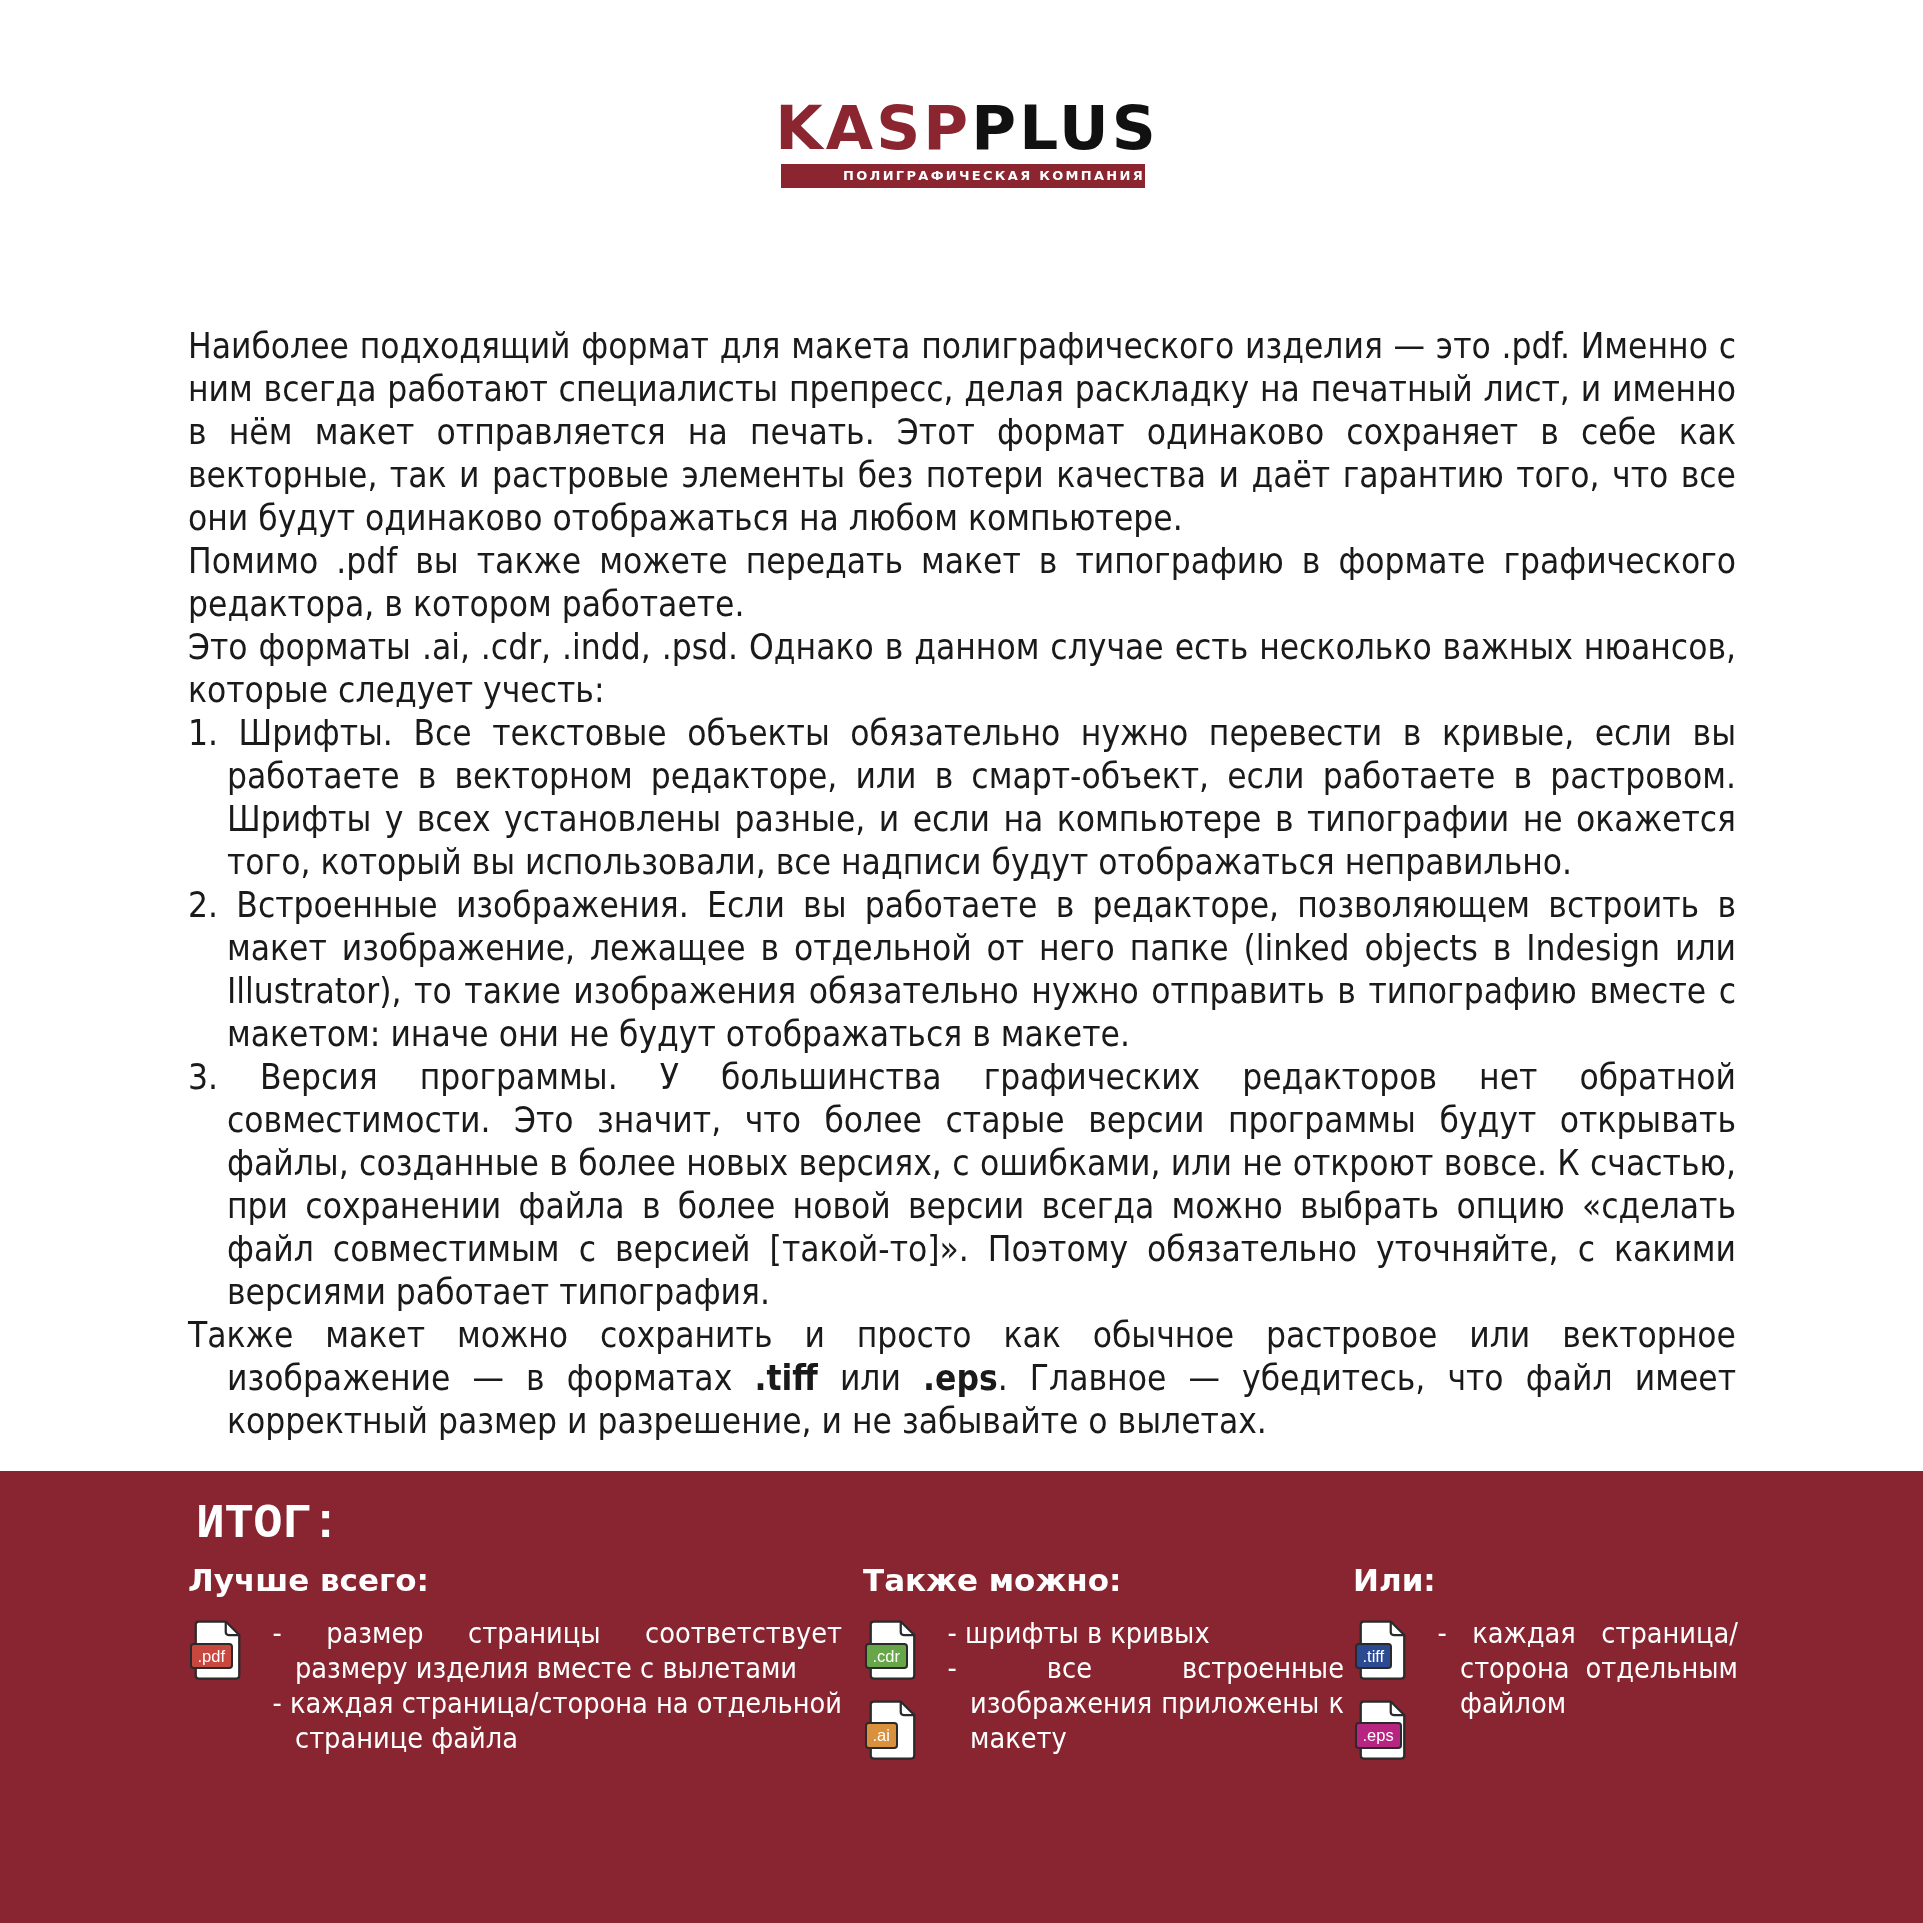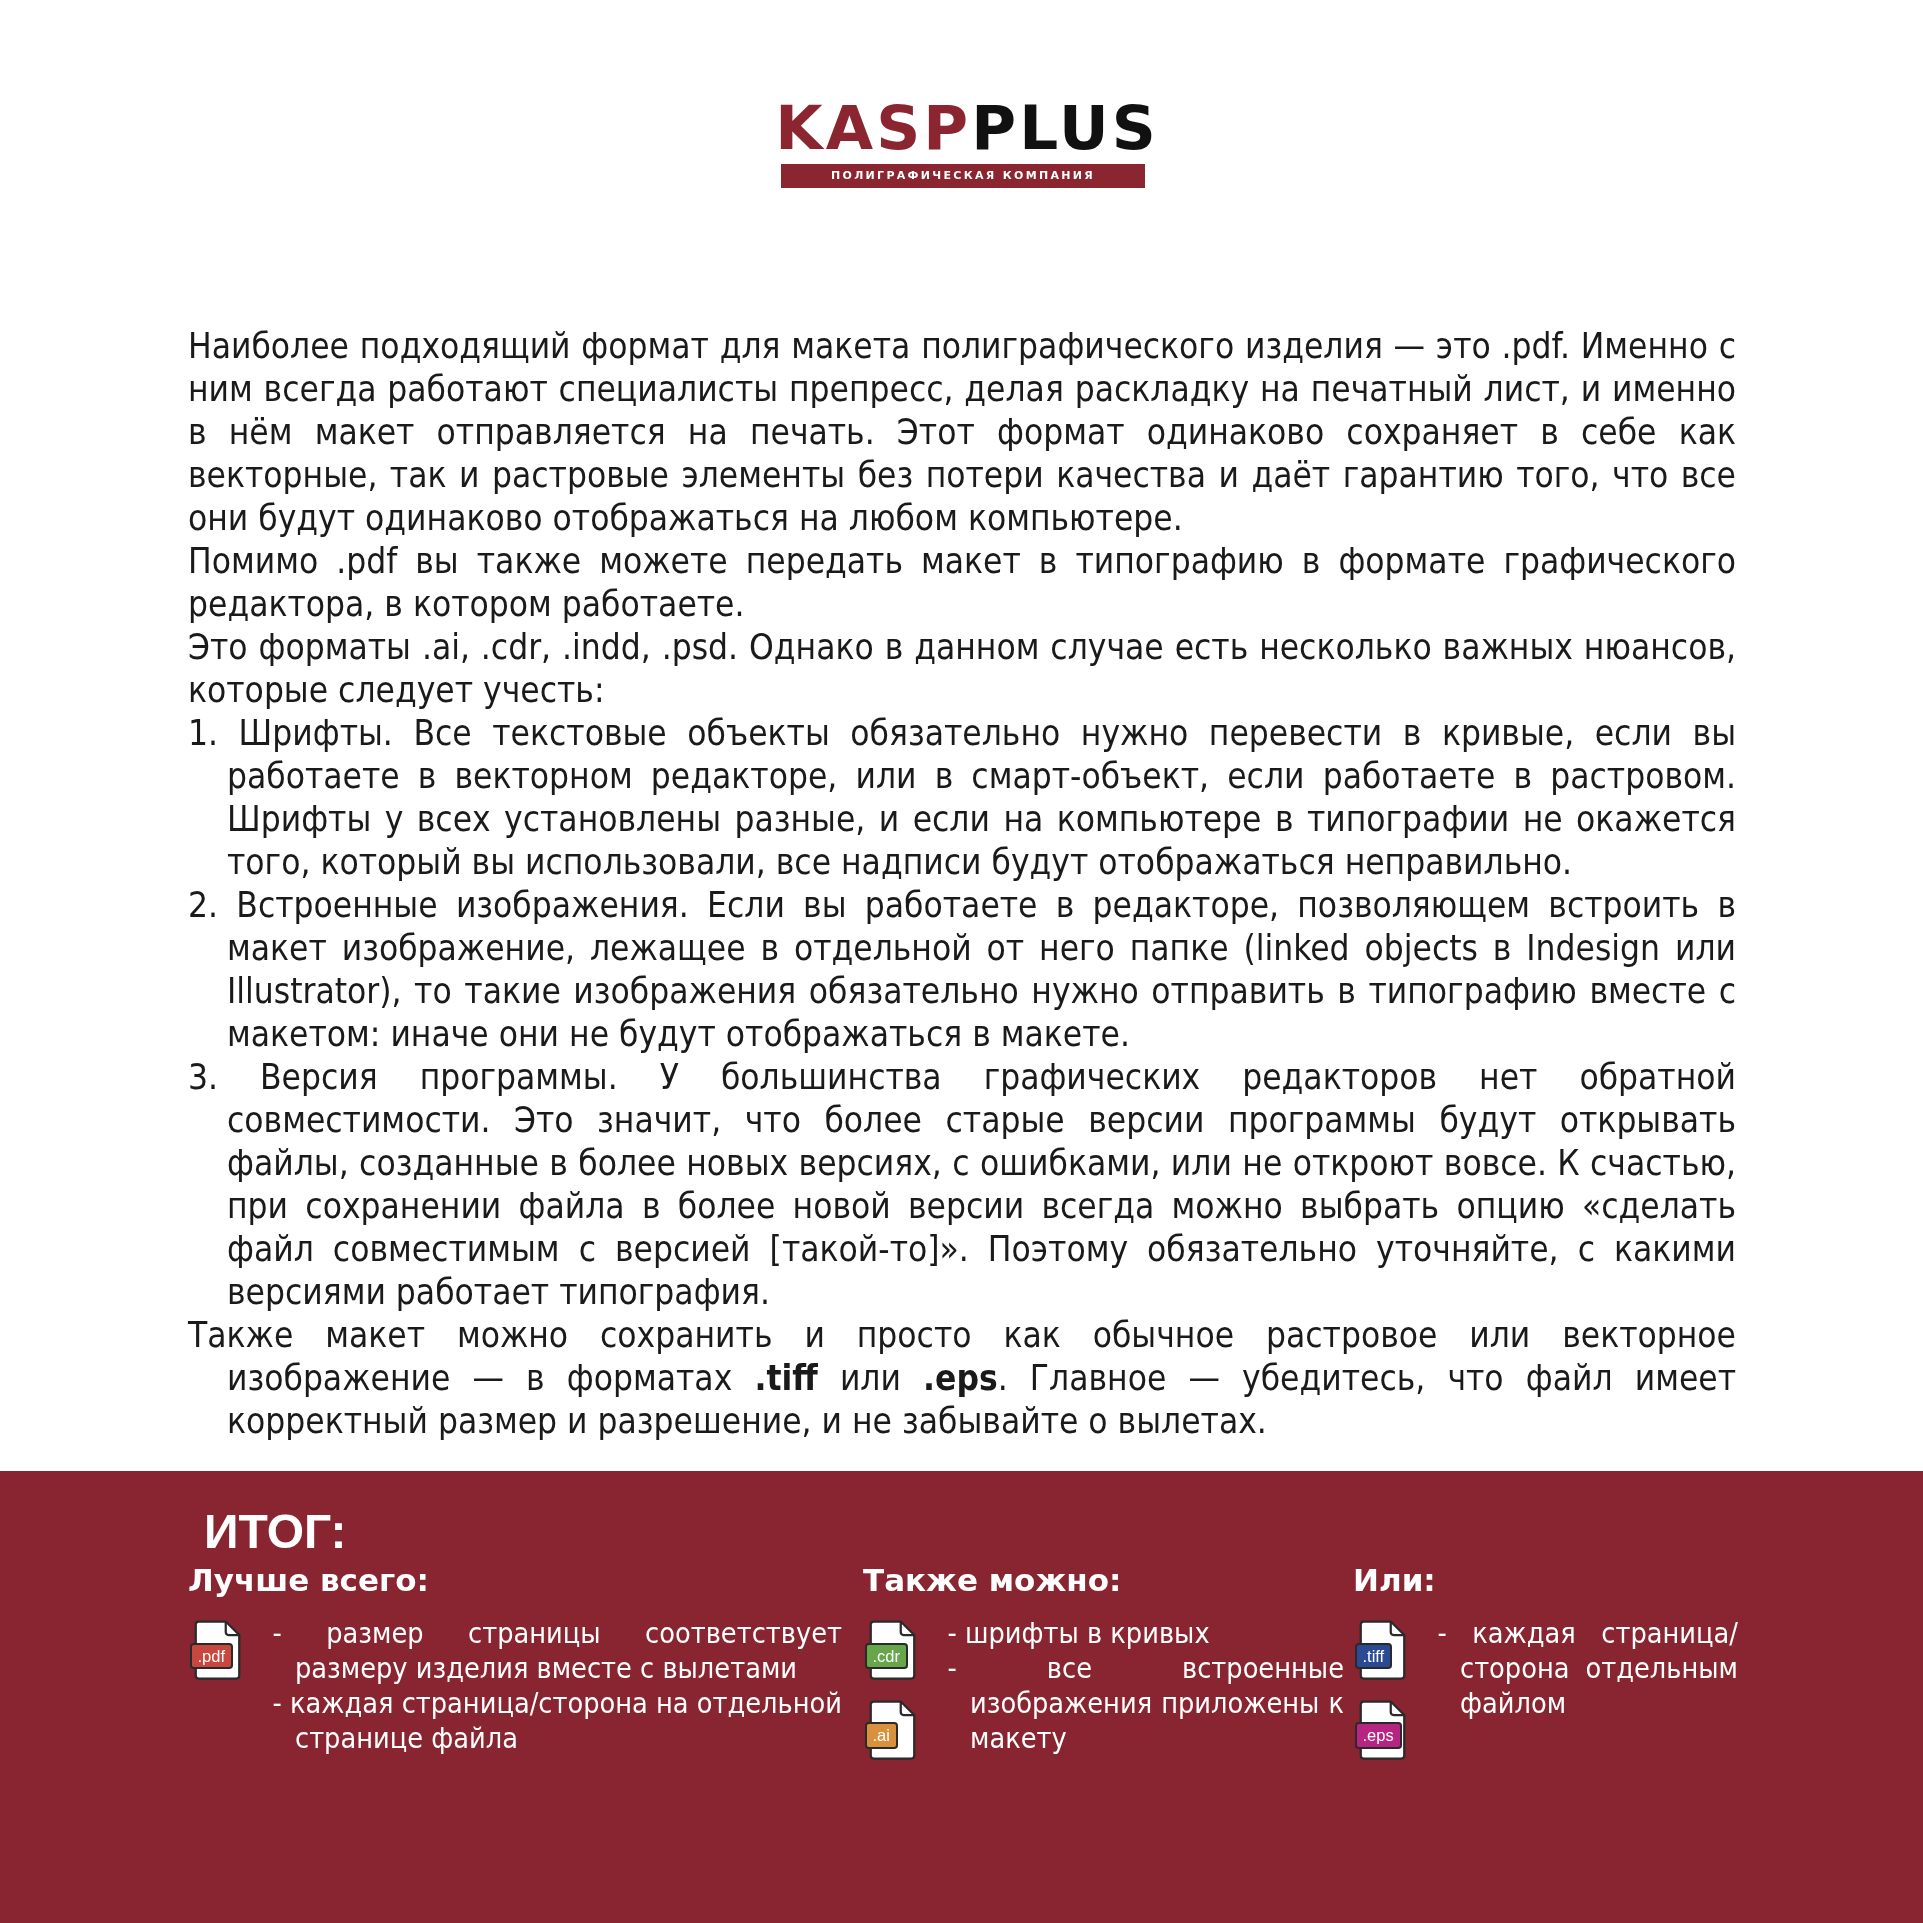--- a/index.html
+++ b/index.html
@@ -13,41 +13,41 @@
   .logo-word {
     font-family: "DejaVu Sans", "Liberation Sans", sans-serif; font-weight: bold;
     font-size: 60px; line-height: 60px; letter-spacing: 3px; white-space: nowrap;
     transform: scaleX(1.02);
   }
   .logo-kasp { color: #8b2530; }
   .logo-plus { color: #111111; }
   .logo-sub {
     margin: 6px auto 0; width: 364px; background: #8b2530; color: #ffffff;
     font-family: "DejaVu Sans", "Liberation Sans", sans-serif; font-weight: bold;
-    font-size: 11px; line-height: 24px; letter-spacing: 2.3px; white-space: nowrap; text-align: center;
+    font-size: 13px; line-height: 24px; letter-spacing: 2.3px; white-space: nowrap; text-align: right;
   }
   .heading {
     position: absolute; left: 188px; top: 254px; margin: 0;
     font-family: "DejaVu Sans", "Liberation Sans", sans-serif; font-weight: bold;
     font-size: 47px; line-height: 54px; color: #8b2530; letter-spacing: -0.8px;
   }
   .body-text {
     position: absolute; left: 188px; top: 325px; width: 1548px;
     font-size: 35px; line-height: 43px; color: #1a1a1a; text-align: justify;
   }
   .body-text p { margin: 0; }
   .body-text ol { margin: 0; padding: 0; list-style: none; }
   .body-text li { padding-left: 39px; text-indent: -39px; }
   .body-text .hang { padding-left: 39px; text-indent: -39px; }
   .body-text b { font-weight: bold; }
 
   .bottom { position: absolute; left: 0; top: 1471px; width: 1924px; height: 453px; background: #882530; color: #ffffff; }
   .summary-title {
-    position: absolute; left: 188px; top: 15px; margin: 16px;
-    font-family: Liberation Sans, sans-serif; font-weight: bold;
+    position: absolute; left: 188px; top: 15px; margin: 8px;
+    font-family: Liberation Mono, monospace; font-weight: bold;
     font-size: 48px; line-height: 60px; color: #ffffff;
   }
   .col { position: absolute; top: 90px; }
   .col-title {
     font-family: "DejaVu Sans", "Liberation Sans", sans-serif; font-weight: bold;
     font-size: 31px; line-height: 38px; color: #ffffff; margin: 0;
   }
   .col-body { position: relative; margin-top: 21px; }
   .icons { position: absolute; left: 6px; top: 0; }
   .file-icon { position: relative; width: 47px; height: 60px; margin-bottom: 19.5px; }

